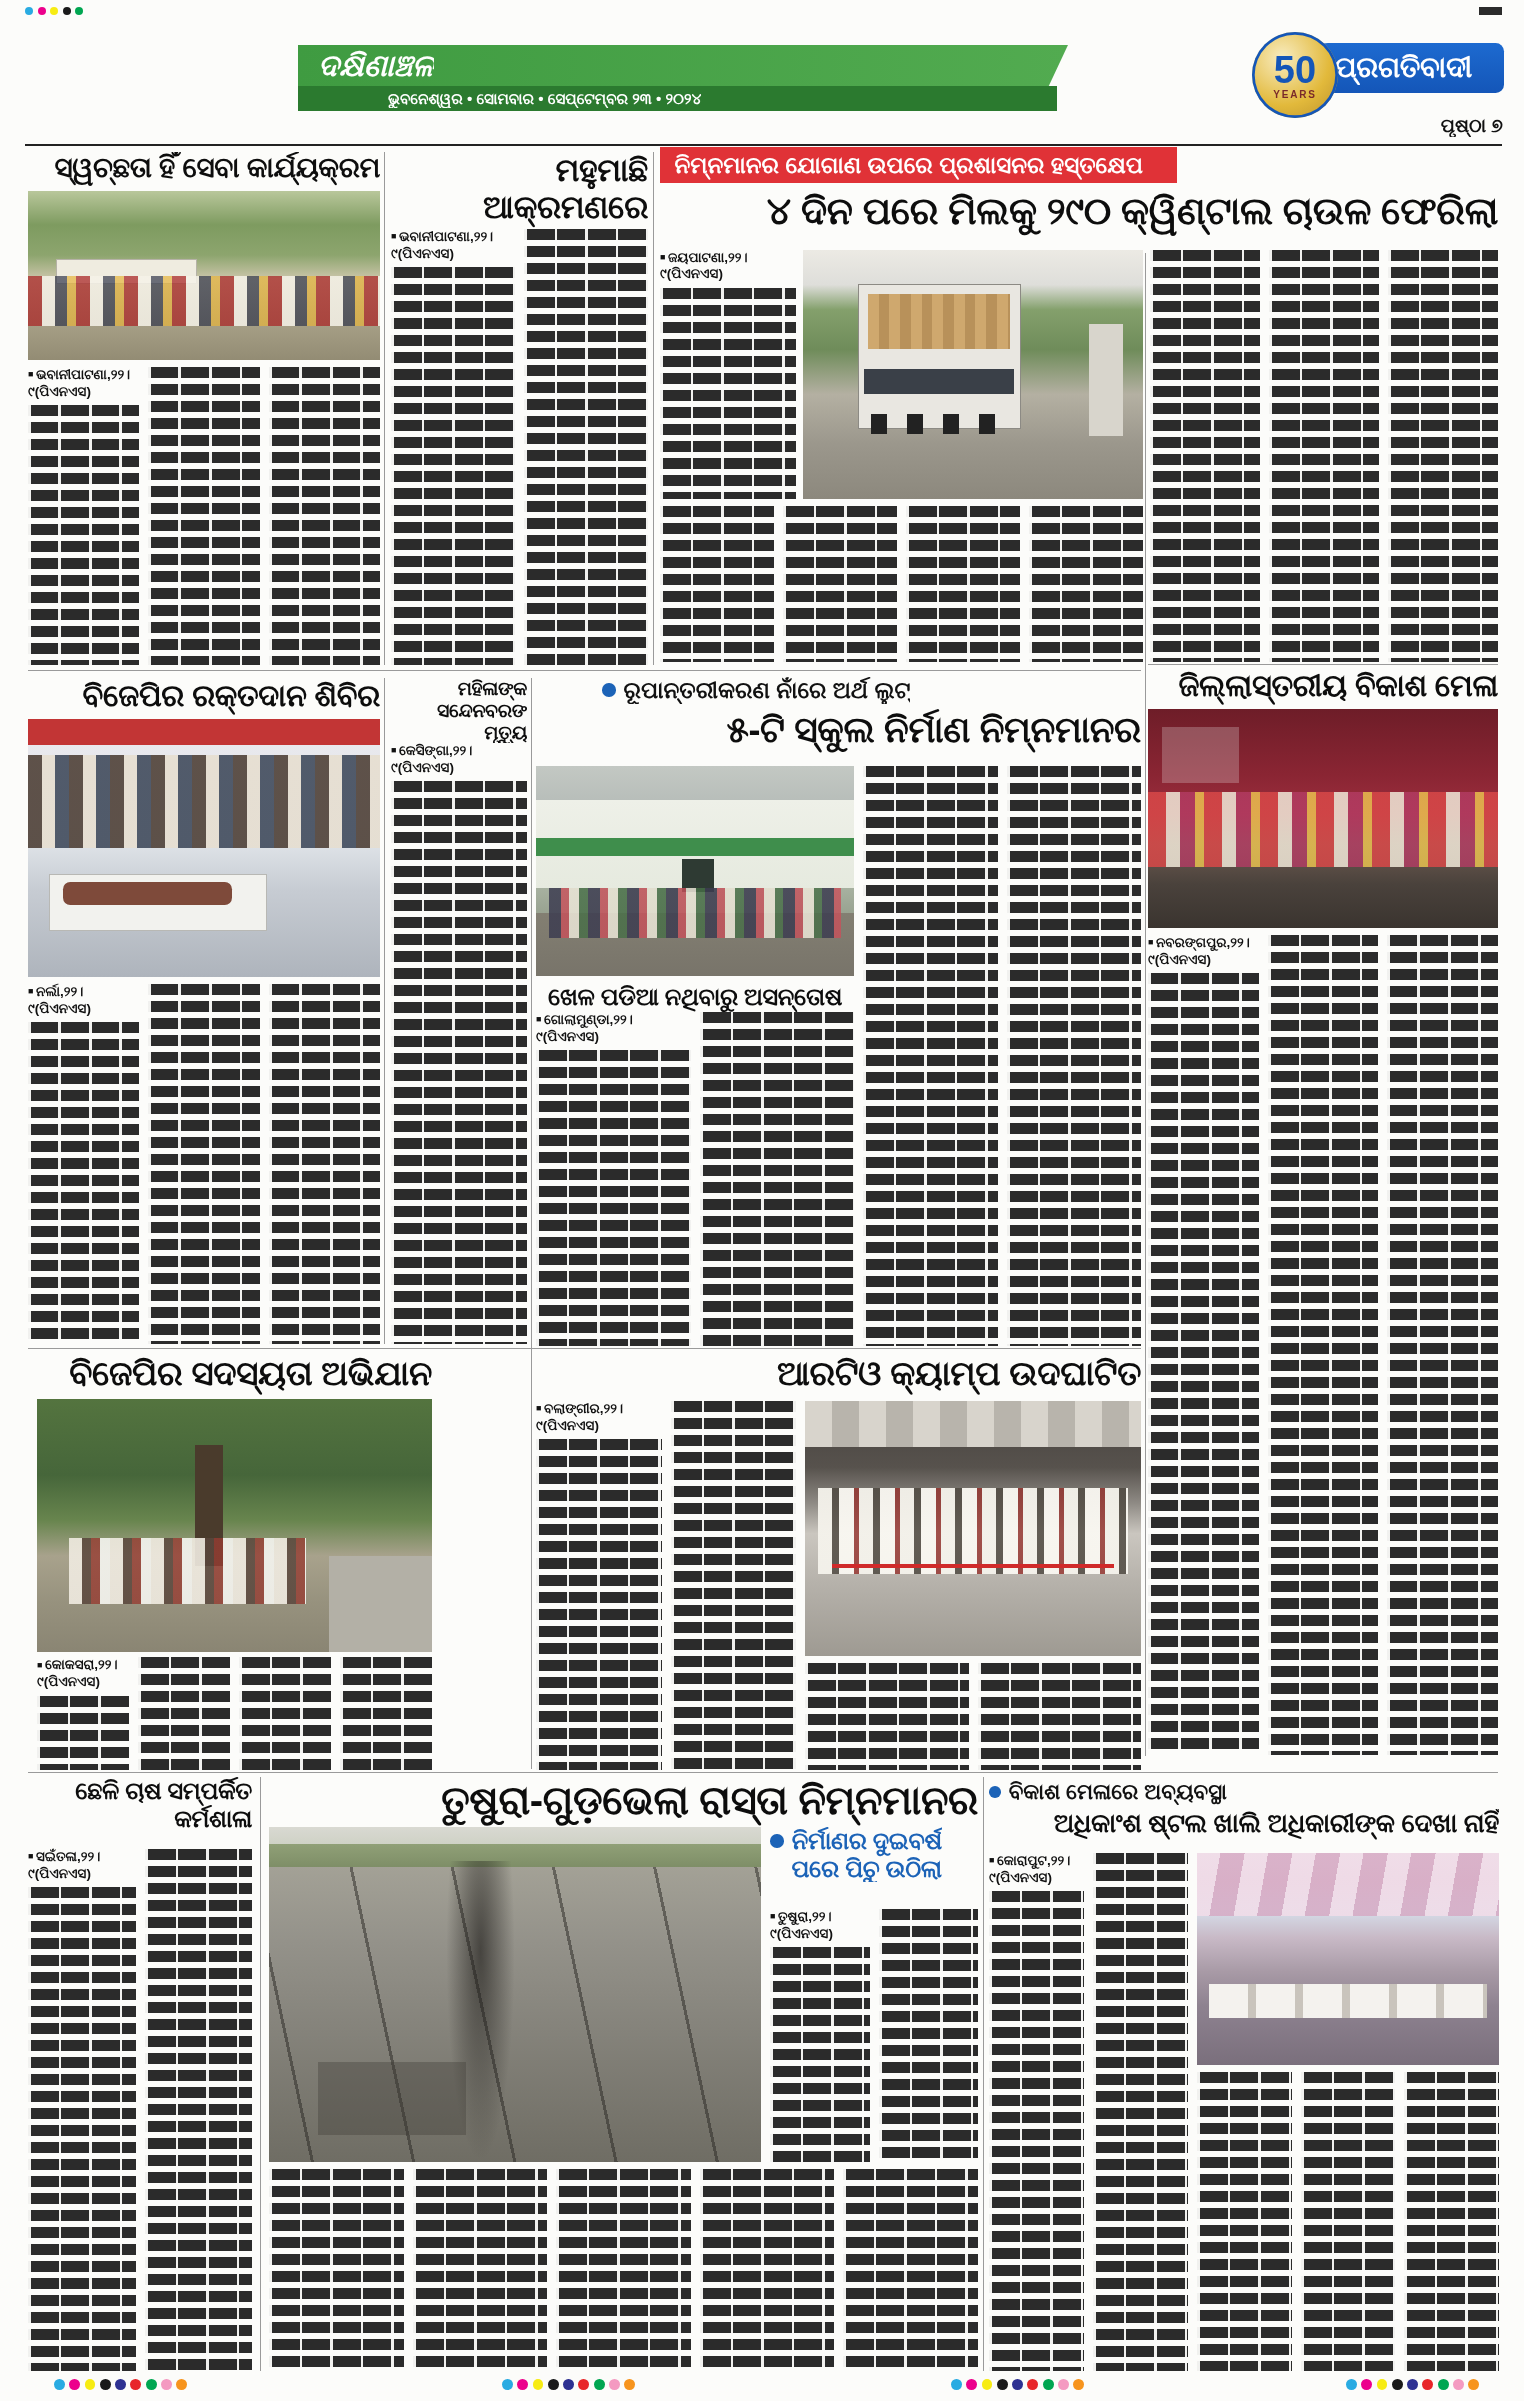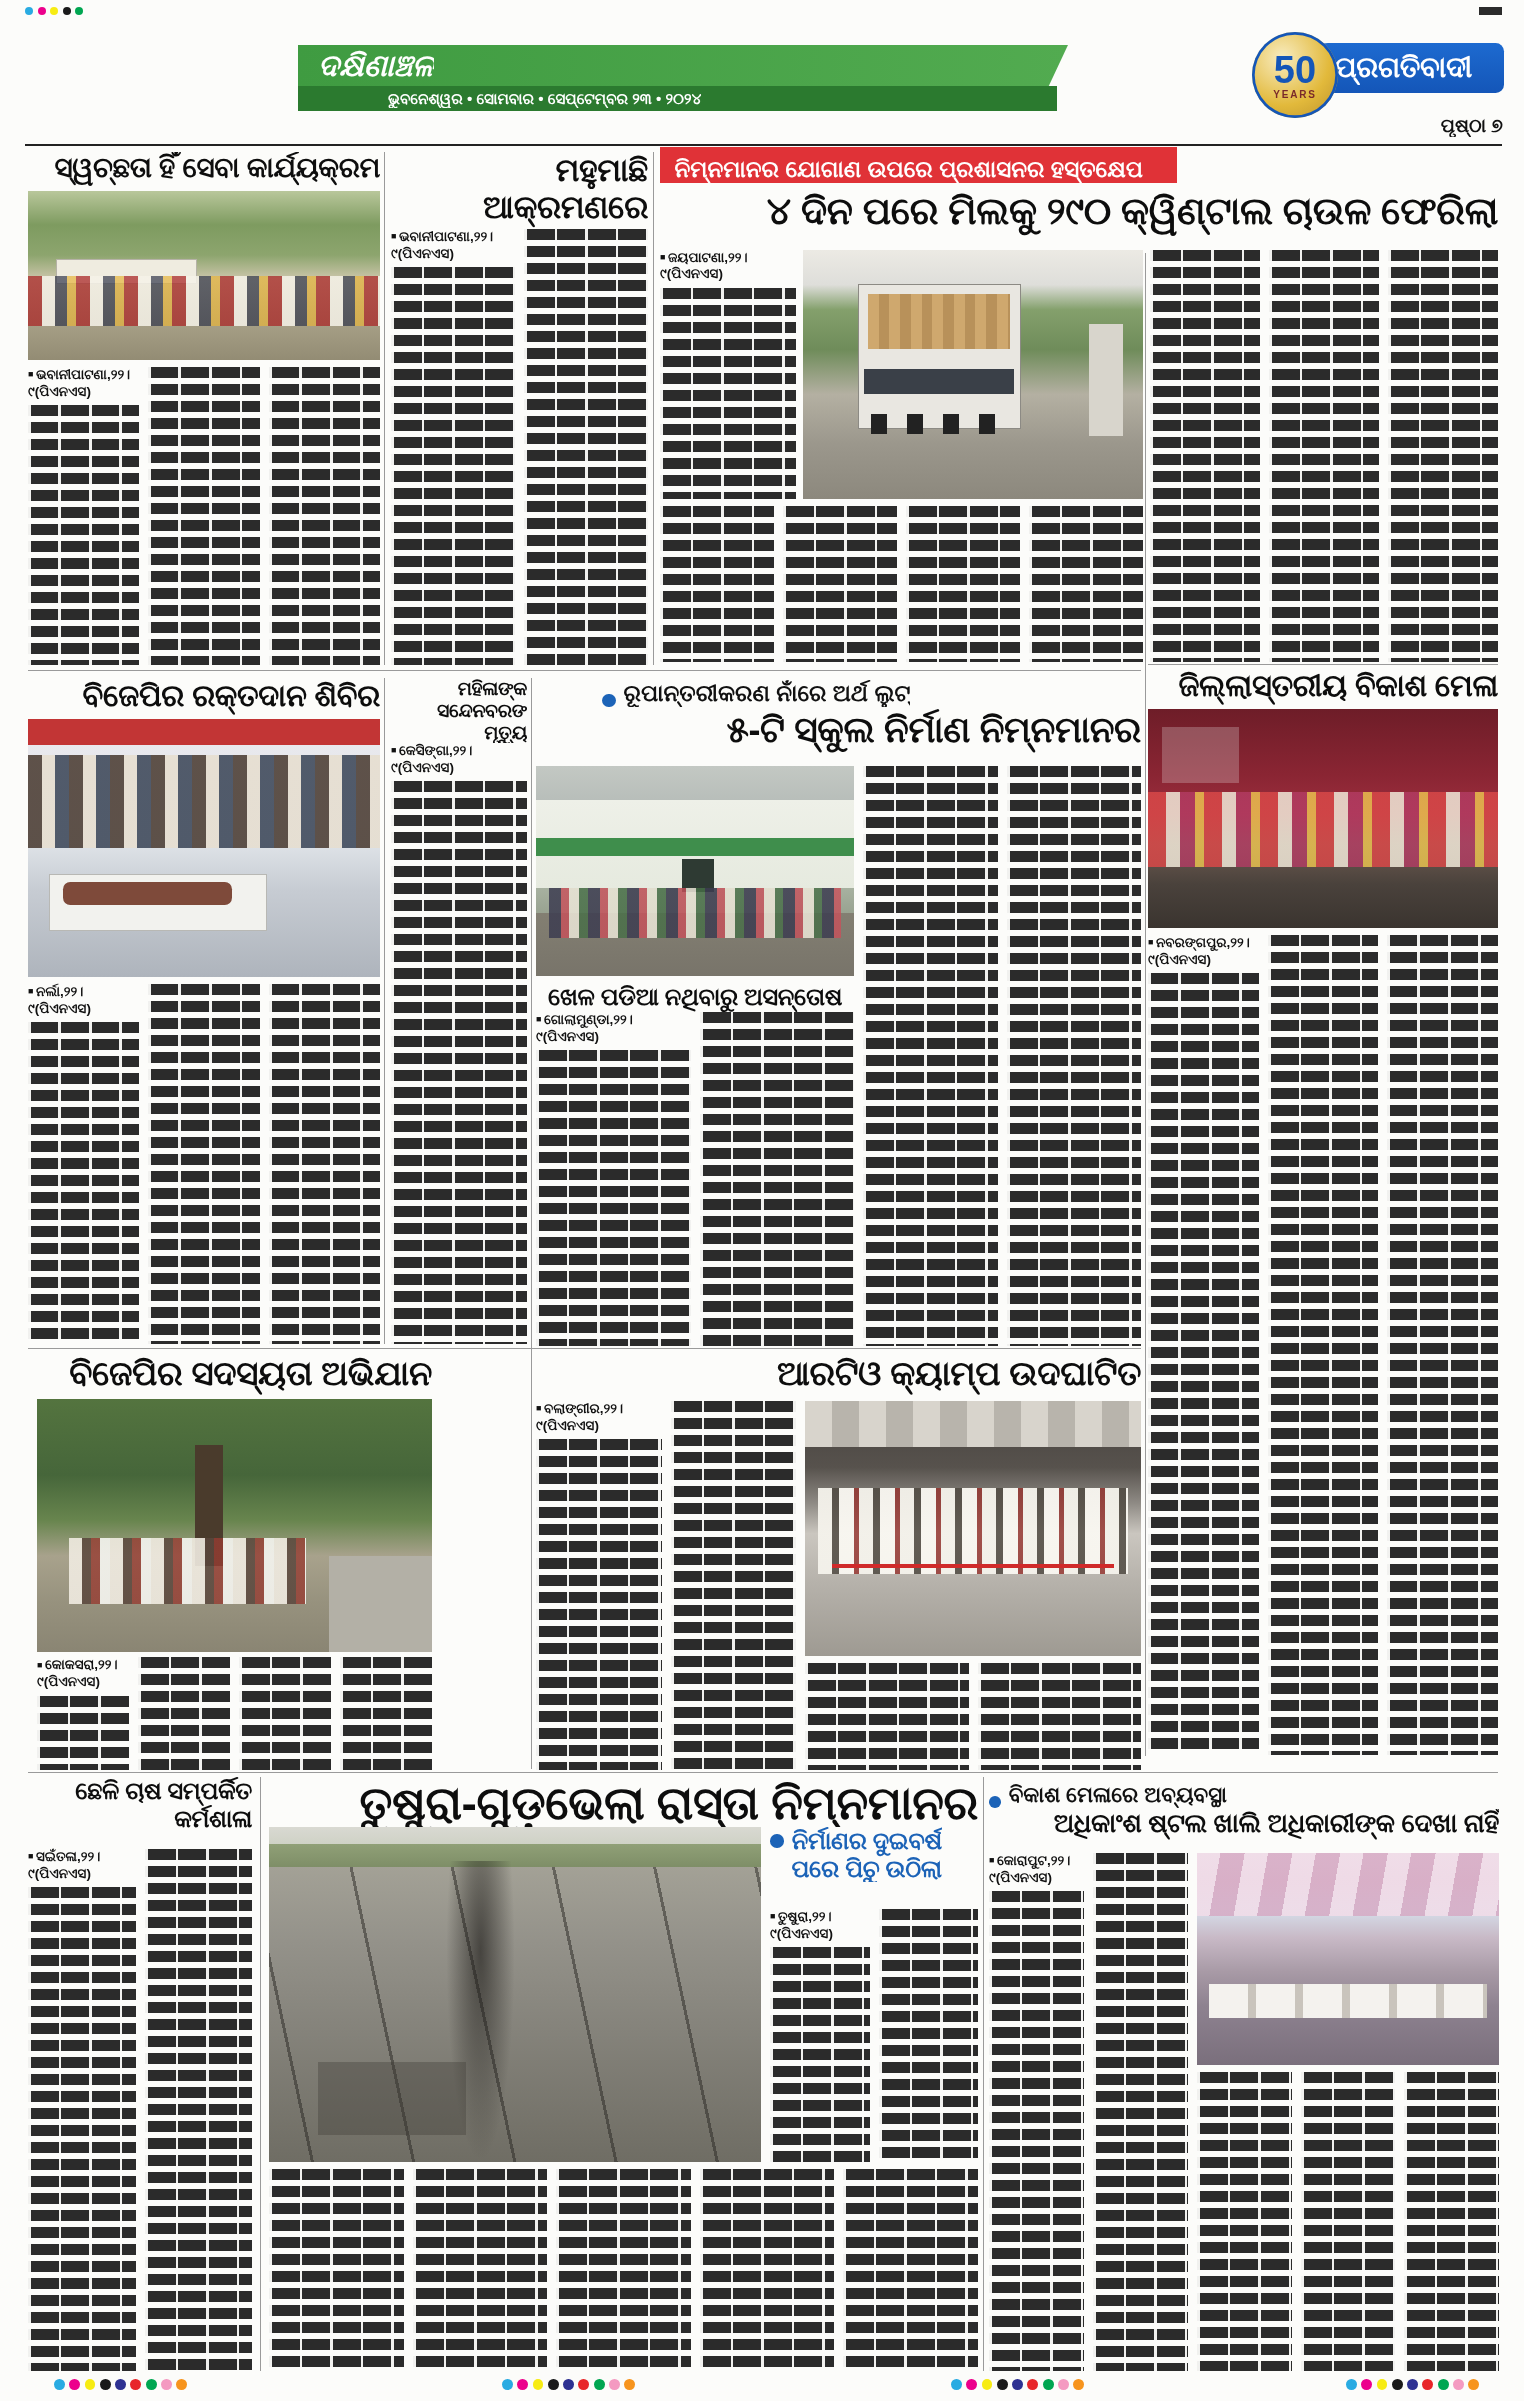--- a/index.html
+++ b/index.html
@@ -13,21 +13,21 @@
   .row{display:flex;}
   .cols{display:flex;gap:9px;flex:1;min-height:0;}
   .col{flex:1;display:flex;flex-direction:column;min-width:0;}
   .sim{flex:1 1 auto;background-image:
       repeating-linear-gradient(90deg,rgba(252,252,250,.95) 0 2.7px,rgba(252,252,250,0) 2.7px 30.5px),
       repeating-linear-gradient(180deg,#2b2b2b 0 10.8px,#fcfcfa 10.8px 17px);}
   .dateline{font-size:13.5px;font-weight:bold;line-height:1.25;margin-bottom:4.5px;}
   .dateline::before{content:"■ ";font-size:9px;vertical-align:1.8px;}
   .photo{position:relative;overflow:hidden;flex:0 0 auto;}
   .ph{position:absolute;}
-  .kick{display:flex;align-items:flex-end;font-weight:bold;overflow:hidden;}
+  .kick{display:flex;align-items:center;font-weight:bold;overflow:hidden;}
   .kdot{width:13.5px;height:13.5px;border-radius:50%;background:#1c63b7;margin-right:8px;flex:0 0 auto;}
   .vrule{position:absolute;width:0.9px;background:#9a9a9a;}
   .hrule{position:absolute;height:0.9px;background:#9a9a9a;}
   .regrow{position:absolute;display:flex;gap:4.5px;}
   .regdot{width:10.8px;height:10.8px;border-radius:50%;}
   .regdot.s{width:8px;height:8px;}
 </style>
 </head>
 <body>
 
@@ -298,21 +298,21 @@
         <div class="dateline">ସଇଁତଳା,୨୨।୯(ପିଏନଏସ)</div>
         <div class="sim"></div>
       </div>
       <div class="col">
           <div class="sim"></div>
         </div>
     </div>
   </section>
 
   <section class="art" style="left:269px;top:1777px;width:709px;height:594px;">
-    <h1 class="hl nowrap" style="font-size:46px;height:50px;">ତୁଷୁରା-ଗୁଡ଼ଭେଲା ରାସ୍ତା ନିମ୍ନମାନର</h1>
+    <h1 class="hl nowrap" style="font-size:40px;height:50px;">ତୁଷୁରା-ଗୁଡ଼ଭେଲା ରାସ୍ତା ନିମ୍ନମାନର</h1>
     <div class="row" style="gap:9px;height:335px;">
       <div class="photo" style="width:492px;flex:0 0 auto;background:linear-gradient(180deg,#d9d9d2 0%,#cfd2c6 5%,#90a077 5%,#7e8e67 12%,#a3a196 12%,#94928a 34%,#85837b 60%,#6f6d64 100%);">
         <div class="ph" style="left:0;top:12%;width:100%;height:88%;background:repeating-linear-gradient(78deg,transparent 0 41px,rgba(40,38,34,.5) 41px 44px,transparent 44px 99px);"></div>
         <div class="ph" style="left:36%;top:10%;width:14%;height:90%;background:radial-gradient(ellipse at 50% 30%,rgba(30,28,25,.65),transparent 70%);"></div>
         <div class="ph" style="left:10%;bottom:8%;width:30%;height:22%;background:rgba(60,58,52,.35);"></div>
       </div>
       <div style="flex:1;display:flex;flex-direction:column;">
         <div class="kick" style="height:75px;align-items:flex-start;">
           <span class="kdot" style="margin-top:7.2px;"></span>
           <span class="hl" style="color:#1c63b7;font-size:24px;">

